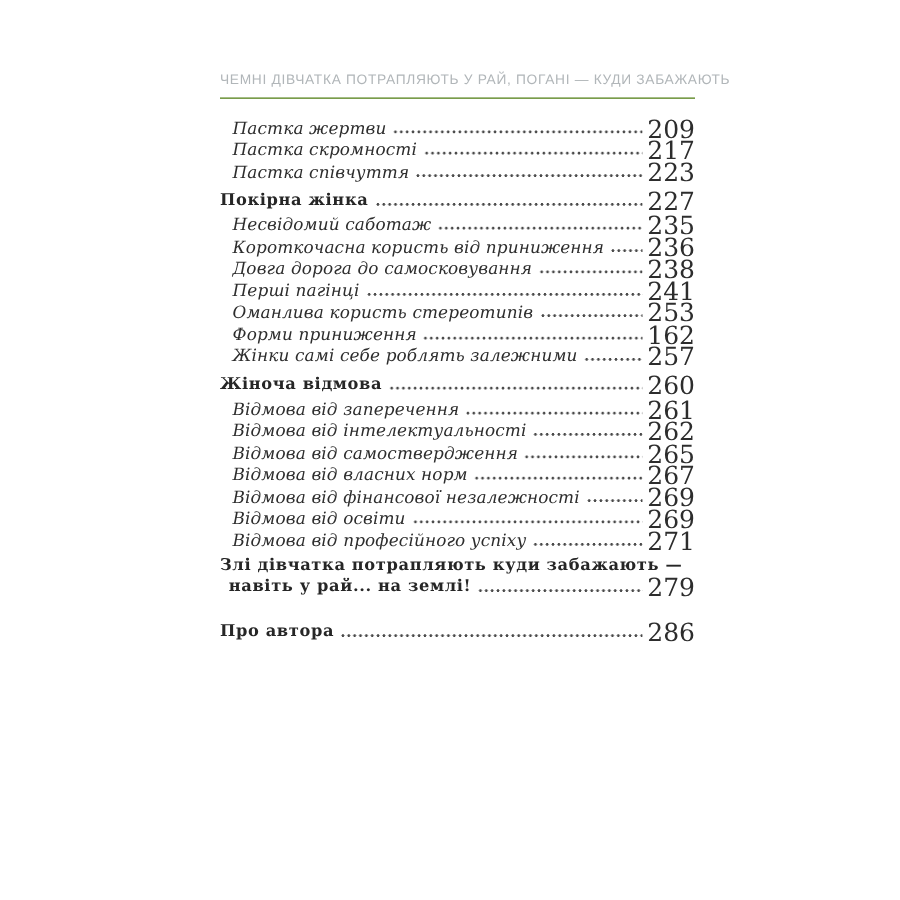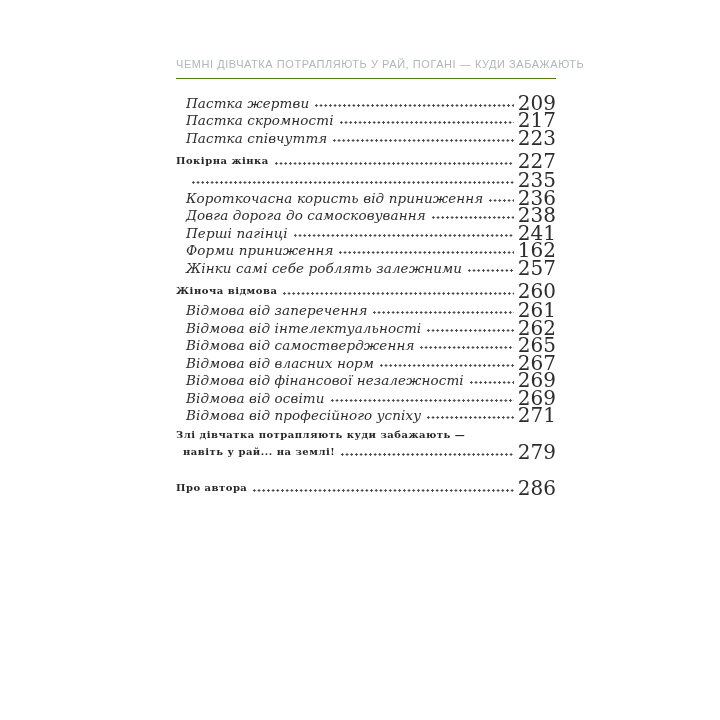--- a/index.html
+++ b/index.html
@@ -45,21 +45,21 @@
     font-size: 13.5px;
     line-height: 16px;
     letter-spacing: 0.1px;
     white-space: nowrap;
   }
   .toc-entry.main { margin-top: 3px; margin-bottom: 2px; }
   .toc-row.main { height: 20px; }
   .toc-row.main .title,
   .wrap-line1 {
     font-weight: bold;
-    font-size: 10px;
+    font-size: 13px;
     line-height: 17px;
     letter-spacing: 0.5px;
     color: #262626;
     white-space: nowrap;
   }
   .toc-entry.main.wrap { margin-top: 3px; margin-bottom: 16px; }
   .toc-entry.main.wrap .wrap-line1 { height: 17px; }
   .toc-entry.main.wrap .toc-row { height: 17px; padding-left: 7px; }
   .page-num {
     font-size: 20px;
@@ -111,20 +111,21 @@
       </div>
       <div class="toc-entry main">
         <div class="toc-row main">
           <span class="title">Покірна жінка</span>
           <span class="leader"></span>
           <span class="page-num">227</span>
         </div>
       </div>
       <div class="toc-entry sub">
         <div class="toc-row sub">
+          <span class="title">Несвідомий саботаж</span>
           <span class="leader"></span>
           <span class="page-num">235</span>
         </div>
       </div>
       <div class="toc-entry sub">
         <div class="toc-row sub">
           <span class="title">Короткочасна користь від приниження</span>
           <span class="leader"></span>
           <span class="page-num">236</span>
         </div>
@@ -134,20 +135,27 @@
           <span class="title">Довга дорога до самосковування</span>
           <span class="leader"></span>
           <span class="page-num">238</span>
         </div>
       </div>
       <div class="toc-entry sub">
         <div class="toc-row sub">
           <span class="title">Перші пагінці</span>
           <span class="leader"></span>
           <span class="page-num">241</span>
+        </div>
+      </div>
+      <div class="toc-entry sub">
+        <div class="toc-row sub">
+          <span class="title">Оманлива користь стереотипів</span>
+          <span class="leader"></span>
+          <span class="page-num">253</span>
         </div>
       </div>
       <div class="toc-entry sub">
         <div class="toc-row sub">
           <span class="title">Форми приниження</span>
           <span class="leader"></span>
           <span class="page-num">162</span>
         </div>
       </div>
       <div class="toc-entry sub">

